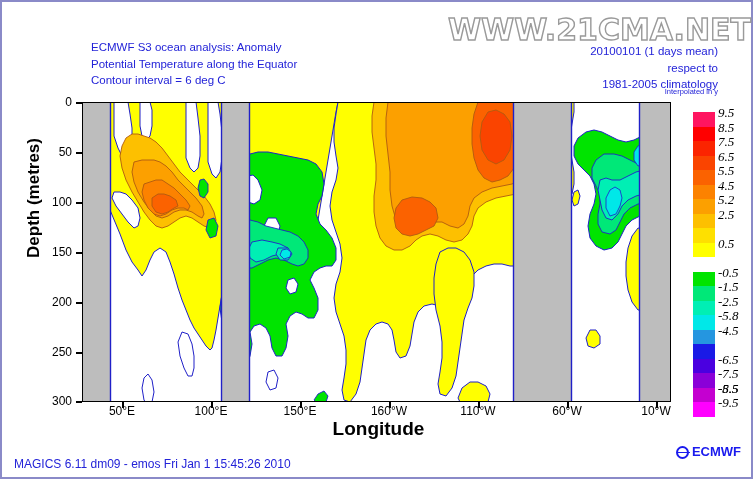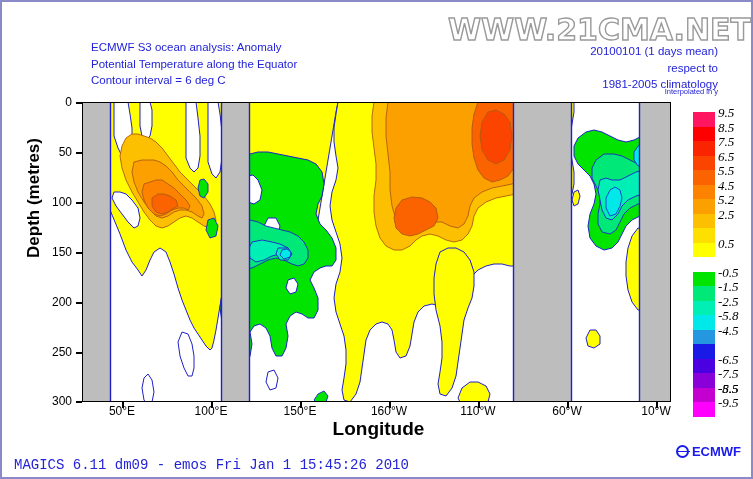--- a/index.html
+++ b/index.html
@@ -89,27 +89,27 @@
   .cb-swatch{width:22px;display:block;}
   .cb-labels{left:716px;top:104px;}
   .cb-lab{
     font-size:13px;color:#000;line-height:1;white-space:nowrap;
     font-family:"Liberation Serif", serif;
     position:absolute;left:0;font-style:italic;
   }
 
   
   #footer-left{
-    left:12px;top:455px;color:#2323d8;font-size:14px;white-space:nowrap;
-    font-family:Liberation Mono, monospace;
+    left:12px;top:455px;color:#2323d8;font-size:12px;white-space:nowrap;
+    font-family:Liberation Sans, sans-serif;
     text-align:right;
   }
   #logo{
     right:10px;top:442px;
-    display:flex;align-items:center;gap:3px;
+    display:flex;align-items:flex-end;gap:3px;
     color:#1a1aee;font-weight:bold;font-size:13px;
     font-family:"Liberation Sans", sans-serif;
   }
   #logo .globe{
     width:13px;height:13px;border-radius:50%;
     border:2px solid #1a1aee;
     position:relative;box-sizing:border-box;
   }
   #logo .globe:before{
     content:"";position:absolute;left:-1px;top:3.5px;

